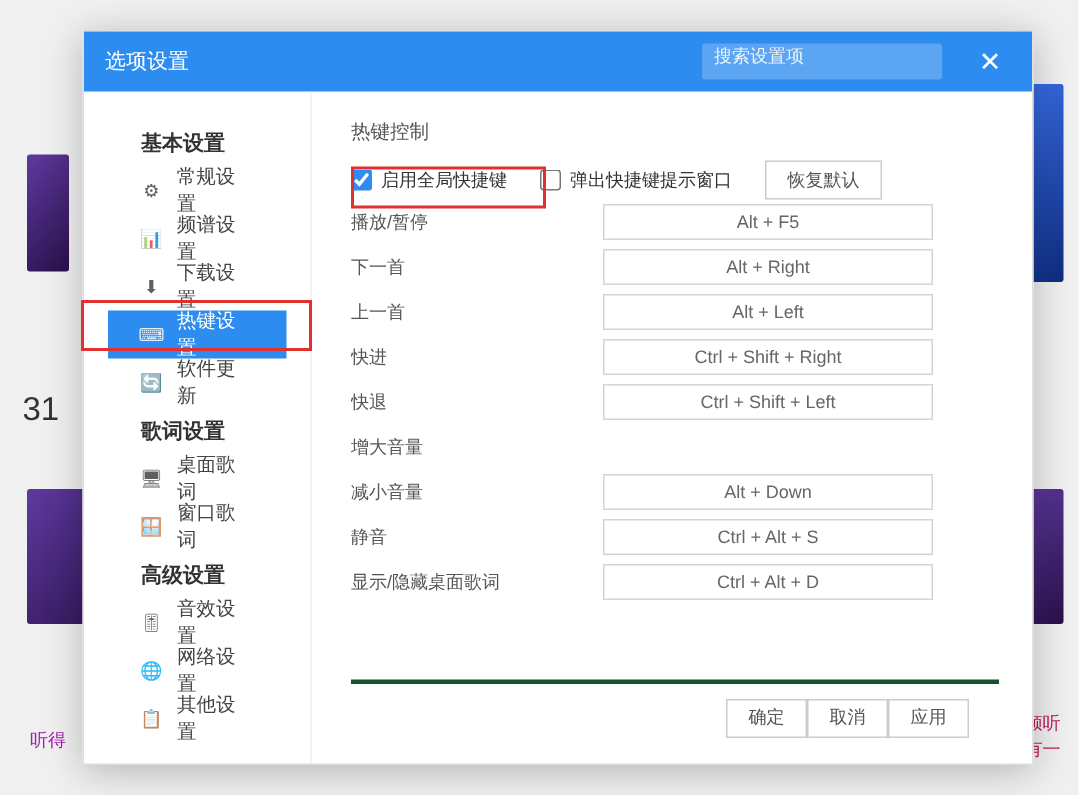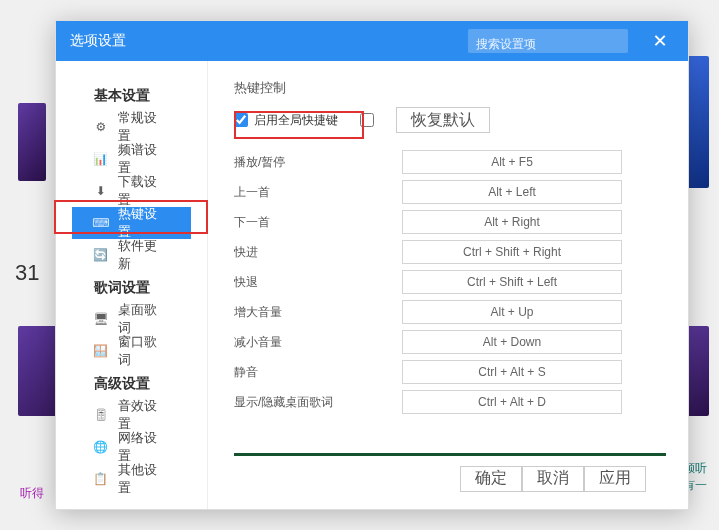--- a/index.html
+++ b/index.html
@@ -1,47 +1,47 @@
 <!DOCTYPE html>
 <html><head>
 <meta charset="utf-8">
 <style>
 *{box-sizing:border-box;margin:0;padding:0;font-family:"Microsoft YaHei","Segoe UI",sans-serif}
 body{background:#f0f0f0;width:719px;height:530px;overflow:hidden;position:relative}
 .bg{position:absolute;inset:0;display:flex;flex-wrap:wrap;padding:30px 15px;color:#333}
 .bg-left{position:absolute;left:15px;top:260px;font-size:22px;font-weight:normal}
 .bg-bottom{position:absolute;left:20px;bottom:28px;font-size:12px;color:#a21caf}
-.bg-right{position:absolute;right:12px;bottom:36px;font-size:12px;color:#0f766e;text-align:left}
+.bg-right{position:absolute;right:12px;bottom:22px;font-size:12px;color:#be185d;text-align:left}
 .bg-tile{position:absolute;width:78px;height:90px;background:linear-gradient(135deg,#5e3aa0,#2a104a);border-radius:2px}
 .bg-tile.t1{left:18px;top:103px;width:28px;height:78px}
 .bg-tile.t2{left:18px;top:326px}
 .bg-tile.t3{right:10px;top:56px;width:28px;height:132px;background:linear-gradient(135deg,#3a6ee8,#0d2c80)}
 .bg-tile.t4{right:10px;top:326px;width:28px;height:90px}
 .modal{position:absolute;left:55px;top:20px;width:634px;height:490px;background:#fff;box-shadow:0 4px 24px rgba(0,0,0,.25);border:1px solid #ddd;display:flex;flex-direction:column}
 .header{height:40px;background:linear-gradient(#2d8cf0,#2d8cf0);display:flex;align-items:center;padding:0 14px;color:#fff}
 .header-title{font-size:14px;flex:0 0 auto}
 .header-spacer{flex:1}
-.search{width:160px;height:24px;background:rgba(255,255,255,.22);border-radius:2px;display:flex;align-items:flex-end;padding:0 8px;color:#eaf3ff;font-size:12px;margin-right:18px}
+.search{width:160px;height:24px;background:rgba(255,255,255,.22);border-radius:2px;display:flex;align-items:flex-start;padding:0 8px;color:#eaf3ff;font-size:12px;margin-right:18px}
 .close-x{width:28px;text-align:center;font-size:18px;cursor:pointer}
 .body{flex:1;display:flex;overflow:hidden}
 .sidebar{width:152px;border-right:1px solid #eee;padding:18px 16px;font-size:13px;color:#444}
 .section-title{font-weight:bold;font-size:14px;color:#333;padding:8px 22px 6px}
 .nav-item{display:flex;align-items:center;gap:10px;height:32px;padding:0 22px;cursor:pointer}
 .nav-item.active{background:#2d8cf0;color:#fff}
 .nav-item .ic{width:14px;height:14px;display:inline-flex;align-items:center;justify-content:center;font-size:12px;color:inherit;opacity:.85}
 .hl-red{position:absolute;border:2px solid #e03030;pointer-events:none}
 .hl1{left:54px;top:200px;width:154px;height:34px}
 .hl2{left:234px;top:111px;width:130px;height:28px}
 .main{flex:1;padding:18px 22px 8px 26px;display:flex;flex-direction:column;overflow:hidden}
 .main h4{font-size:13px;color:#555;font-weight:normal;margin-bottom:10px}
-.checks{display:flex;align-items:center;gap:22px;margin-bottom:14px}
+.checks{display:flex;align-items:center;gap:22px;}
 .chk{display:flex;align-items:center;gap:6px;font-size:12px;color:#333;cursor:pointer}
 .chk input{width:14px;height:14px;accent-color:#2d8cf0}
 .chk.off input{accent-color:#999}
-.btn{height:26px;padding:0 14px;border:1px solid #ccc;background:#fff;font-size:16px;color:#555;cursor:pointer}
+.btn{height:26px;padding:0 14px;border:1px solid #ccc;background:#fff;font-size:12px;color:#555;cursor:pointer}
 .hotkeys{flex:1;overflow-y:auto}
 .hk-row{display:flex;align-items:center;height:30px;font-size:12px;color:#555}
 .hk-label{width:168px}
 .hk-value{flex:0 0 220px;height:24px;border:1px solid #d4d4d4;display:flex;align-items:center;justify-content:center;color:#666;cursor:text}
 .footer{height:48px;display:flex;align-items:center;justify-content:flex-end;padding:0 20px;border-top:3px solid #14532d}
 </style>
 </head>
 <body>
 
 <div class="bg">
@@ -115,47 +115,47 @@
 
     <div class="main">
       <h4>热键控制</h4>
       <div class="checks">
         <label class="chk">
           <input type="checkbox" checked="" style="">
           <span>启用全局快捷键</span>
         </label>
         <label class="chk off">
           <input type="checkbox" style="">
+          <span>弹出快捷键提示窗口</span>
         </label>
         <button class="btn">恢复默认</button>
       </div>
       <div class="hotkeys" id="hotkeys">
           <div class="hk-row">
             <div class="hk-label">播放/暂停</div>
             <div class="hk-value">Alt + F5</div>
           </div>
           <div class="hk-row">
+            <div class="hk-label">下一首</div>
+            <div class="hk-value">Alt + Right</div>
+          </div>
+          <div class="hk-row">
             <div class="hk-label">上一首</div>
             <div class="hk-value">Alt + Left</div>
-          </div>
-          <div class="hk-row">
-            <div class="hk-label">下一首</div>
-            <div class="hk-value">Alt + Right</div>
           </div>
           <div class="hk-row">
             <div class="hk-label">快进</div>
             <div class="hk-value">Ctrl + Shift + Right</div>
           </div>
           <div class="hk-row">
             <div class="hk-label">快退</div>
             <div class="hk-value">Ctrl + Shift + Left</div>
           </div>
           <div class="hk-row">
             <div class="hk-label">增大音量</div>
-            <div class="hk-value">Alt + Up</div>
           </div>
           <div class="hk-row">
             <div class="hk-label">减小音量</div>
             <div class="hk-value">Alt + Down</div>
           </div>
           <div class="hk-row">
             <div class="hk-label">静音</div>
             <div class="hk-value">Ctrl + Alt + S</div>
           </div>
           <div class="hk-row">

